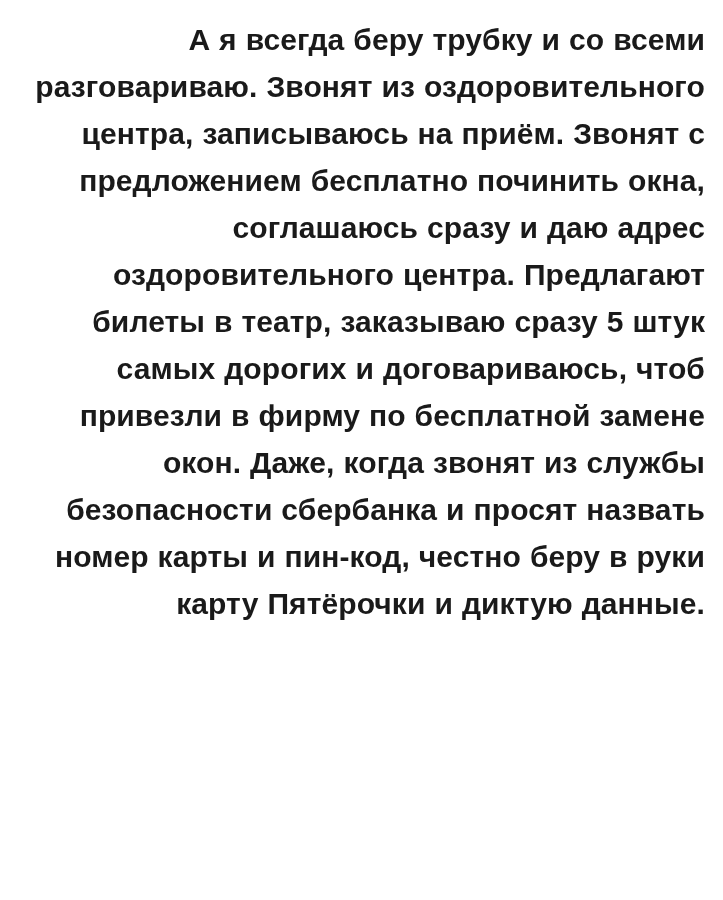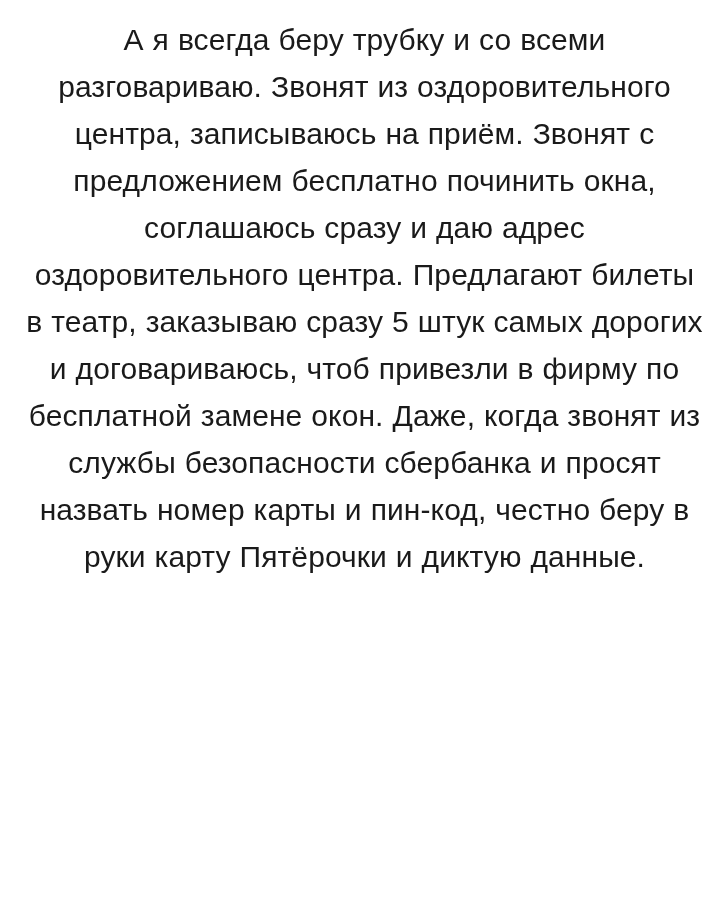--- a/index.html
+++ b/index.html
@@ -20,23 +20,23 @@
     box-sizing: border-box;
     padding: 16px 18px 0 24px;
     position: relative;
   }
   .text-block {
     font-family: "Liberation Sans", sans-serif;
     font-size: 30px;
     line-height: 47px;
     color: #1a1a1a;
     letter-spacing: 0.1px;
-    font-weight: 400;
+    font-weight: 700;
     word-spacing: 0.5px;
-    text-align: center;
+    text-align: right;
     white-space: pre-wrap;
   }
 </style>
 </head>
 <body>
 
 <div class="page">
   <div class="text-block">А я всегда беру трубку и со всеми разговариваю. Звонят из оздоровительного центра, записываюсь на приём. Звонят с предложением бесплатно починить окна, соглашаюсь сразу и даю адрес оздоровительного центра. Предлагают билеты в театр, заказываю сразу 5 штук самых дорогих и договариваюсь, чтоб привезли в фирму по бесплатной замене окон. Даже, когда звонят из службы безопасности сбербанка и просят назвать номер карты и пин-код, честно беру в руки карту Пятёрочки и диктую данные.</div>
 </div>
 

